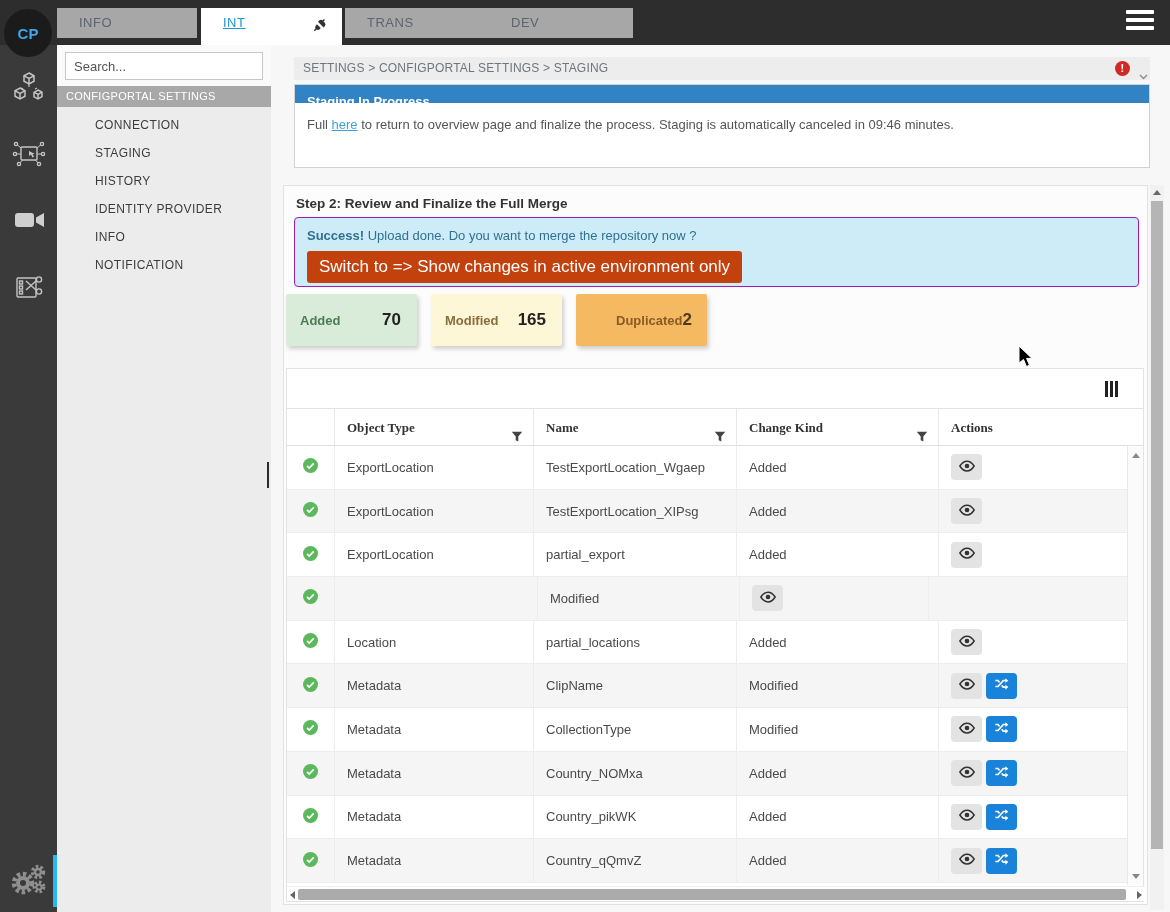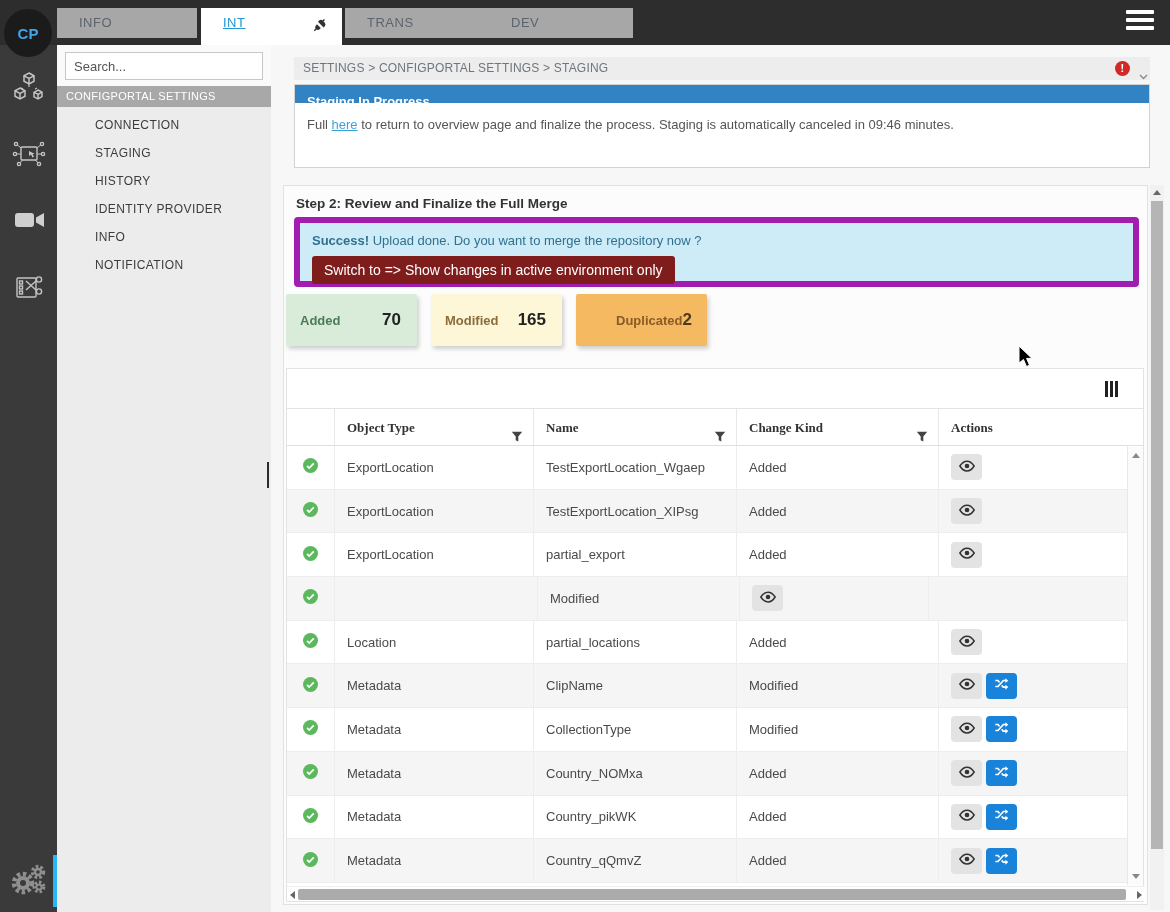--- a/index.html
+++ b/index.html
@@ -47,24 +47,24 @@
 
   .panel { position:absolute; left:23px; top:39px; width:856px; height:84px; background:#fff; border:1px solid #d2d2d2; }
   .panel-head { height:18px; background:#3183c4; color:#fff; font-weight:bold; font-size:13px; line-height:33px; padding-left:12px; }
   .panel-body { padding:14px 12px; font-size:13px; color:#555; }
   .panel-body a { color:#3ba3dc; text-decoration:underline; cursor:pointer; }
 
   .card { position:absolute; left:12px; top:140px; width:865px; height:720px; background:#fcfcfc; border:1px solid #e2e2e2; }
   .step-heading { position:absolute; left:12px; top:10px; font-size:13.5px; font-weight:bold; color:#333; }
 
   .alert { position:absolute; left:10px; top:31px; width:845px; height:70px; background:#cdecf7;
-           border:6px solid #a21caf; border-radius:4px; padding:10px 12px; color:#31708f; font-size:13px; }
+           border:1px solid #a21caf; border-radius:4px; padding:10px 12px; color:#31708f; font-size:13px; }
   .alert b { font-weight:bold; }
-  .alert-btn { margin-top:8px; display:inline-block; background:#7f1d1d; color:#fff; border:none; border-radius:3px;
-               font-family:"Liberation Sans",sans-serif; font-size:14px; padding:6px 12px; cursor:pointer; }
+  .alert-btn { margin-top:8px; display:inline-block; background:#c2410c; color:#fff; border:none; border-radius:3px;
+               font-family:"Liberation Sans",sans-serif; font-size:17px; padding:6px 12px; cursor:pointer; }
 
   .stats { position:absolute; left:2px; top:108px; }
   .stat { position:absolute; top:0; width:131px; height:52px; border-radius:2px;
           box-shadow:2px 3px 4px rgba(0,0,0,.18); display:flex; align-items:center; justify-content:space-between;
           padding:0 16px 0 14px; }
   .stat .lbl { font-size:13px; font-weight:bold; }
   .stat .val { font-size:17px; font-weight:bold; color:#222; }
 
   
   .grid { position:absolute; left:2px; top:182px; width:858px; height:534px; background:#fff; border:1px solid #e3e3e3; }

